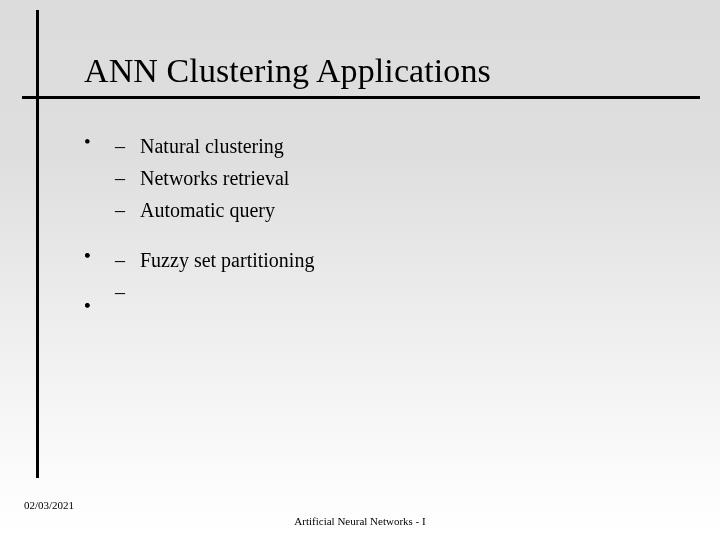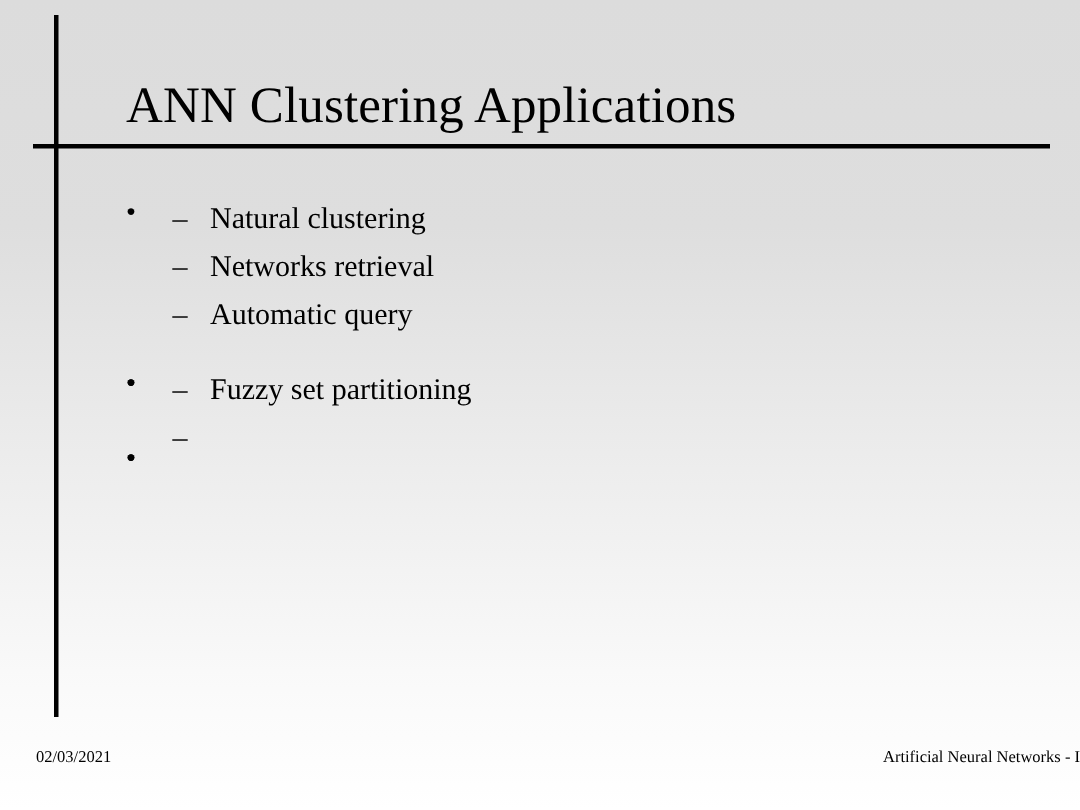--- a/index.html
+++ b/index.html
@@ -112,23 +112,23 @@
     color: #000000;
   }
   .footer-date {
     position: absolute;
     left: 24px;
     top: 0;
   }
   .footer-center {
     position: absolute;
     left: 0;
-    top: 0;
-    width: 720px;
-    text-align: right;
+    top: 16px;
+    width: 720px;
+    text-align: center;
   }
   .footer-page {
     position: absolute;
     right: 32px;
     top: 0;
     margin-top: 44px;
   }
 </style>
 </head>
 <body>

